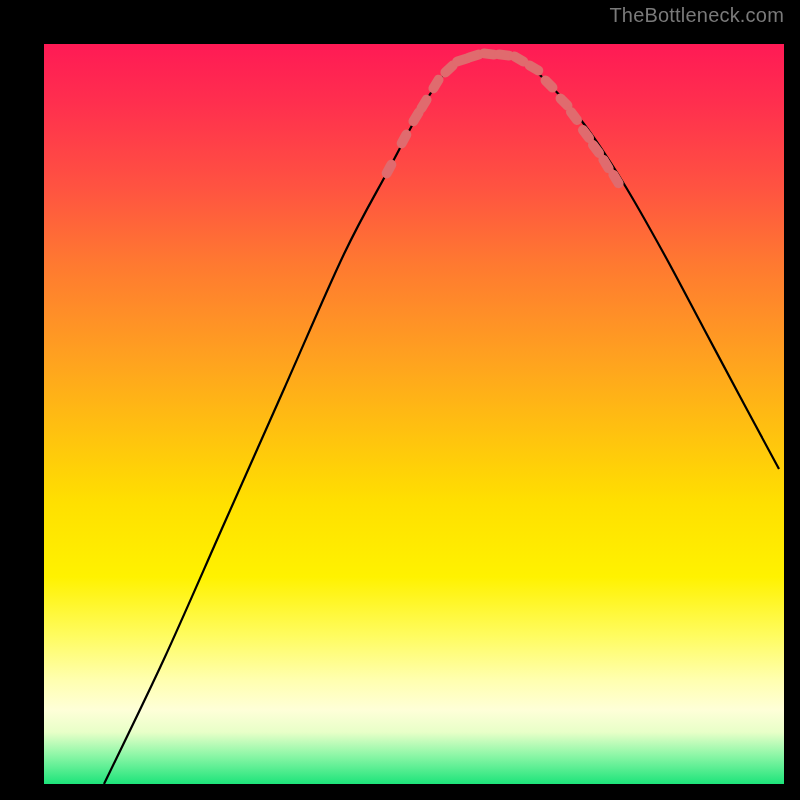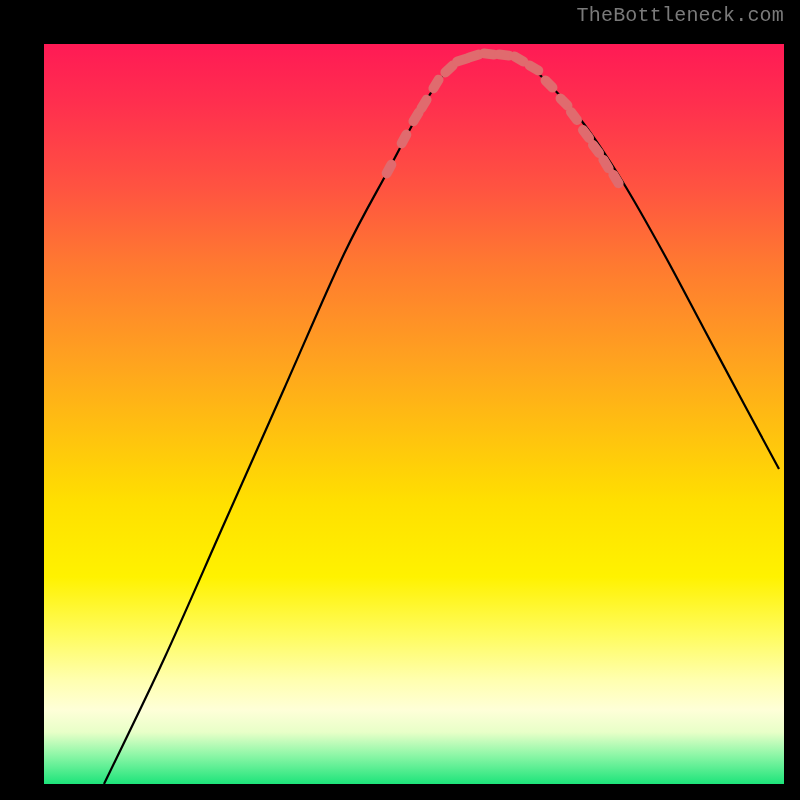--- a/index.html
+++ b/index.html
@@ -40,21 +40,21 @@
       #e8ffc8 93%,
       #90f7a8 96%,
       #1de47a 100%
     );
   }
   .watermark {
     position: absolute;
     top: 4px;
     right: 16px;
     color: #7a7a7a;
-    font-family: Liberation Mono, monospace;
+    font-family: Liberation Sans, sans-serif;
     font-size: 20px;
     letter-spacing: 0.2px;
   }
   svg.curve {
     position: absolute;
     left: 0;
     top: 0;
     width: 740px;
     height: 740px;
   }

